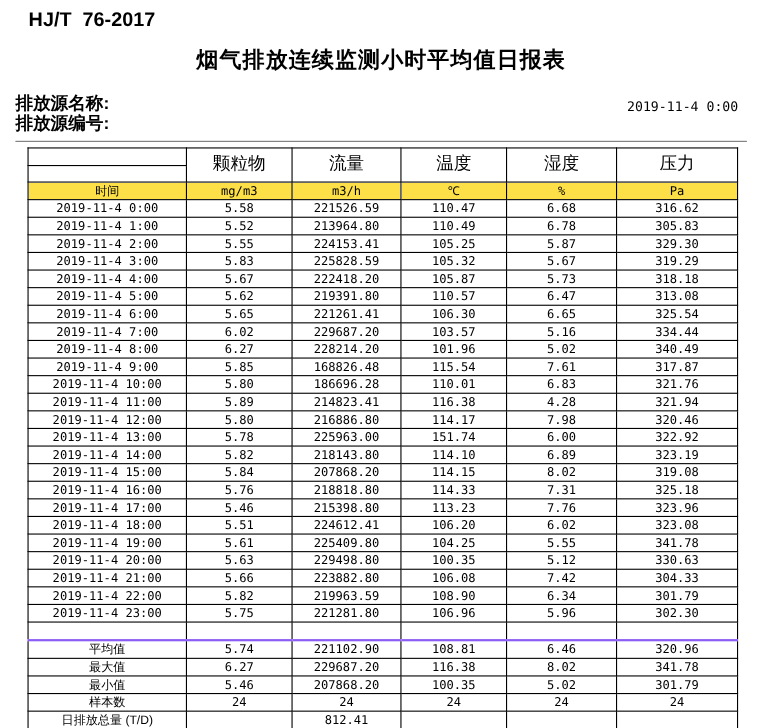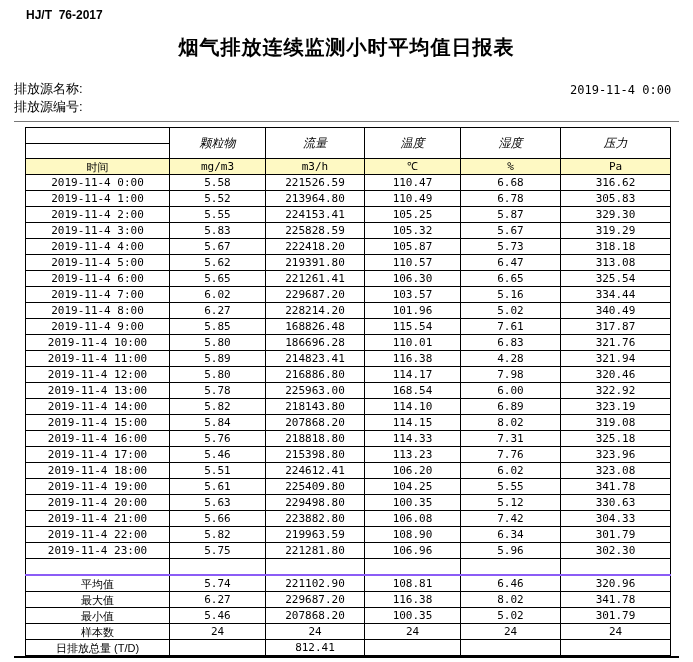--- a/index.html
+++ b/index.html
@@ -1,30 +1,30 @@
 <!DOCTYPE html>
 <html><head>
 <meta charset="utf-8">
 <style>
   html,body{margin:0;padding:0;background:#fff;}
   body{width:693px;height:662px;color:#000;font-family:"Liberation Sans",sans-serif;overflow:hidden;}
   .page{position:relative;padding:8px 14px 0 14px;}
-  .std{font-weight:bold;font-size:12px;white-space:pre;margin-left:12px;}
+  .std{font-weight:bold;font-size:18px;white-space:pre;margin-left:12px;}
   .title{text-align:center;font-weight:bold;font-size:20px;margin-top:12px;letter-spacing:1px;}
   .meta{position:relative;margin-top:18px;height:36px;}
   .meta-line{height:18px;line-height:18px;}
-  .meta-label{font-weight:normal;font-size:13px;}
+  .meta-label{font-weight:bold;font-size:16px;}
   .date{position:absolute;left:556px;top:2px;font-size:12px;font-family:"DejaVu Sans Mono",monospace;font-weight:normal;}
   .rule-top{border-top:1px solid #777;margin:6px 0 5px 0;width:665px;}
   table{border-collapse:collapse;table-layout:fixed;margin-left:11px;width:645px;}
   td{border:1px solid #000;padding:0;height:15px;line-height:14px;text-align:center;font-size:11px;overflow:hidden;white-space:nowrap;}
   .mono{font-family:"DejaVu Sans Mono",monospace;font-size:11px;}
-  .hname{font-size:12px;height:30px;font-style:italic;}
+  .hname{font-size:16px;height:30px;}
   .split-cell{height:14px;}
-  .green td{background:#fef9c3;}
+  .green td{background:#fde047;}
   tr.thick-top td{border-top:2px solid #8b5cf6;}
   .spacer td{background:#fff;}
   .bottom-rule{border-top:2px solid #000;width:665px;margin-top:0;}
   .note{font-weight:bold;font-size:13px;margin-top:5px;height:16px;line-height:16px;}
 </style>
 </head>
 <body>
 
 <div class="page">
 
@@ -176,21 +176,21 @@
           <td class="mono">5.80</td>
           <td class="mono">216886.80</td>
           <td class="mono">114.17</td>
           <td class="mono">7.98</td>
           <td class="mono">320.46</td>
         </tr>
         <tr>
           <td class="mono">2019-11-4 13:00</td>
           <td class="mono">5.78</td>
           <td class="mono">225963.00</td>
-          <td class="mono">168.54</td>
+          <td class="mono">151.74</td>
           <td class="mono">6.00</td>
           <td class="mono">322.92</td>
         </tr>
         <tr>
           <td class="mono">2019-11-4 14:00</td>
           <td class="mono">5.82</td>
           <td class="mono">218143.80</td>
           <td class="mono">114.10</td>
           <td class="mono">6.89</td>
           <td class="mono">323.19</td>

